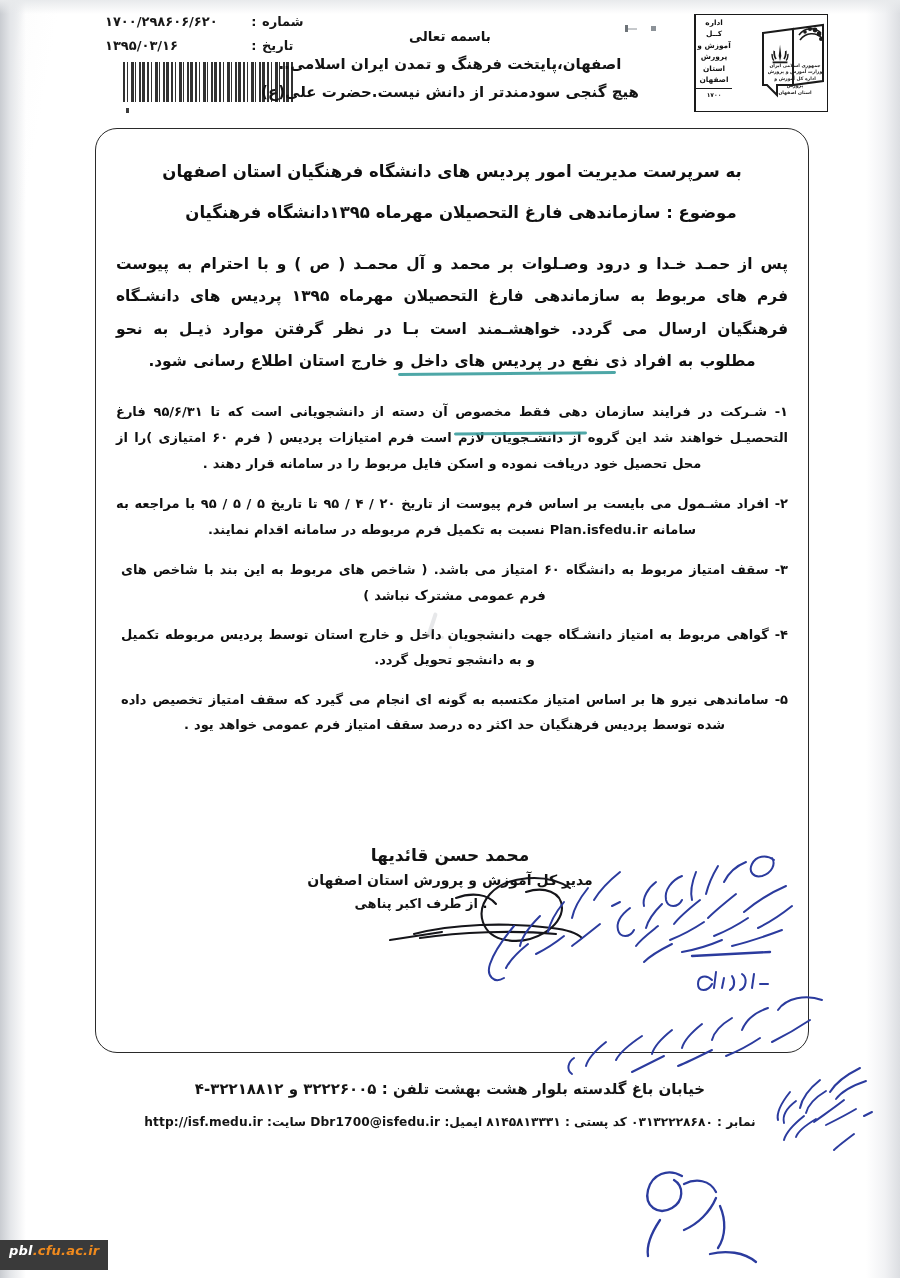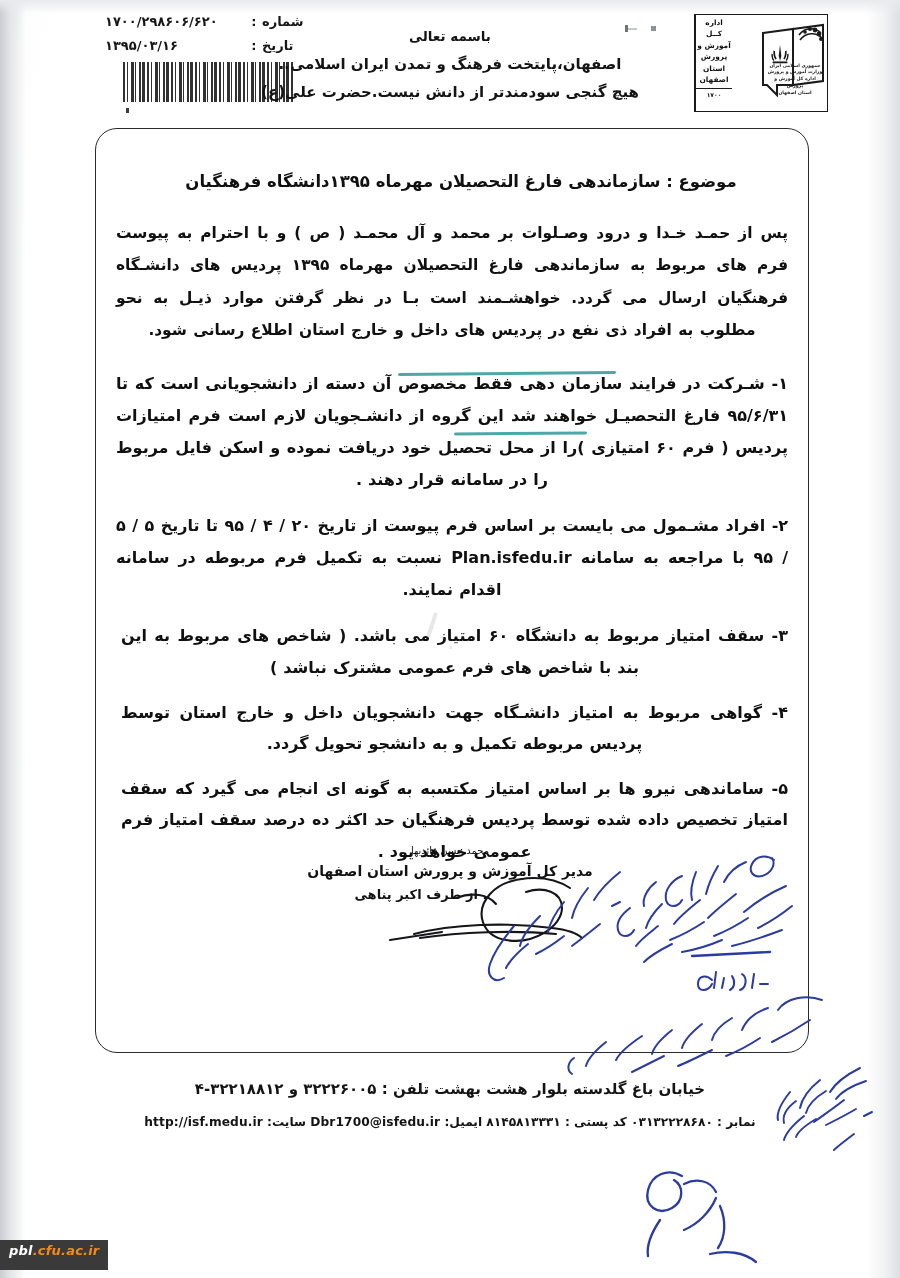--- a/index.html
+++ b/index.html
@@ -207,21 +207,21 @@
     font-size: 15.4px;
     font-weight: bold;
     line-height: 2.1;
     text-align: justify;
     text-align-last: center;
     margin: 26px 4px 0 4px;
     word-spacing: 1px;
   }
   .list { margin-top: 22px; }
   .item {
-    font-size: 16px;
+    font-size: 13px;
     font-weight: bold;
     line-height: 2.0;
     text-align: justify;
     text-align-last: center;
     margin: 0 4px 14px 4px;
     word-spacing: 0.5px;
   }
   .item.compact { line-height: 1.95; margin-left: 9px; }
   .ltr-inline {
     direction: ltr;
@@ -244,22 +244,22 @@
   
   .signature {
     position: absolute;
     top: 845px;
     left: 0;
     width: 900px;
     text-align: center;
     direction: rtl;
   }
   .sig-name {
-    font-size: 10px;
-    font-weight: normal;
+    font-size: 17px;
+    font-weight: bold;
     color: #131313;
     letter-spacing: 0.2px;
   }
   .sig-title {
     font-size: 14px;
     font-weight: bold;
     color: #131313;
     margin-top: 7px;
   }
   .sig-onbehalf {
@@ -406,20 +406,21 @@
           <div>استان اصفهان</div>
         </div>
       </div>
     </div>
   </div>
 
   <div class="frame"></div>
 
   <div class="body-content">
 
+    <div class="addressee">به سرپرست مدیریت امور پردیس های دانشگاه فرهنگیان استان اصفهان</div>
     <div class="subject">موضوع : سازماندهی فارغ التحصیلان مهرماه ۱۳۹۵دانشگاه فرهنگیان</div>
 
     <div class="para">پس از حمـد خـدا و درود وصـلوات بر محمد و آل محمـد ( ص ) و با احترام به پیوست فرم های مربوط به سازماندهی فارغ التحصیلان مهرماه ۱۳۹۵ پردیس های دانشـگاه فرهنگیان ارسال می گردد. خواهشـمند است بـا در نظر گرفتن موارد ذیـل به نحو مطلوب به افراد ذی نفع در پردیس های داخل و خارج استان اطلاع رسانی شود.</div>
 
     <div class="list">
 
       <div class="item">
         <span>۱-</span><span> شـرکت در فرایند سازمان دهی فقط مخصوص آن دسته از دانشجویانی است که تا ۹۵/۶/۳۱ فارغ التحصیـل خواهند شد  این گروه از دانشـجویان لازم است  فرم امتیازات پردیس ( فرم ۶۰ امتیازی )را از محل تحصیل خود دریافت نموده و اسکن فایل مربوط را در سامانه قرار دهند .</span>
       </div>
 

